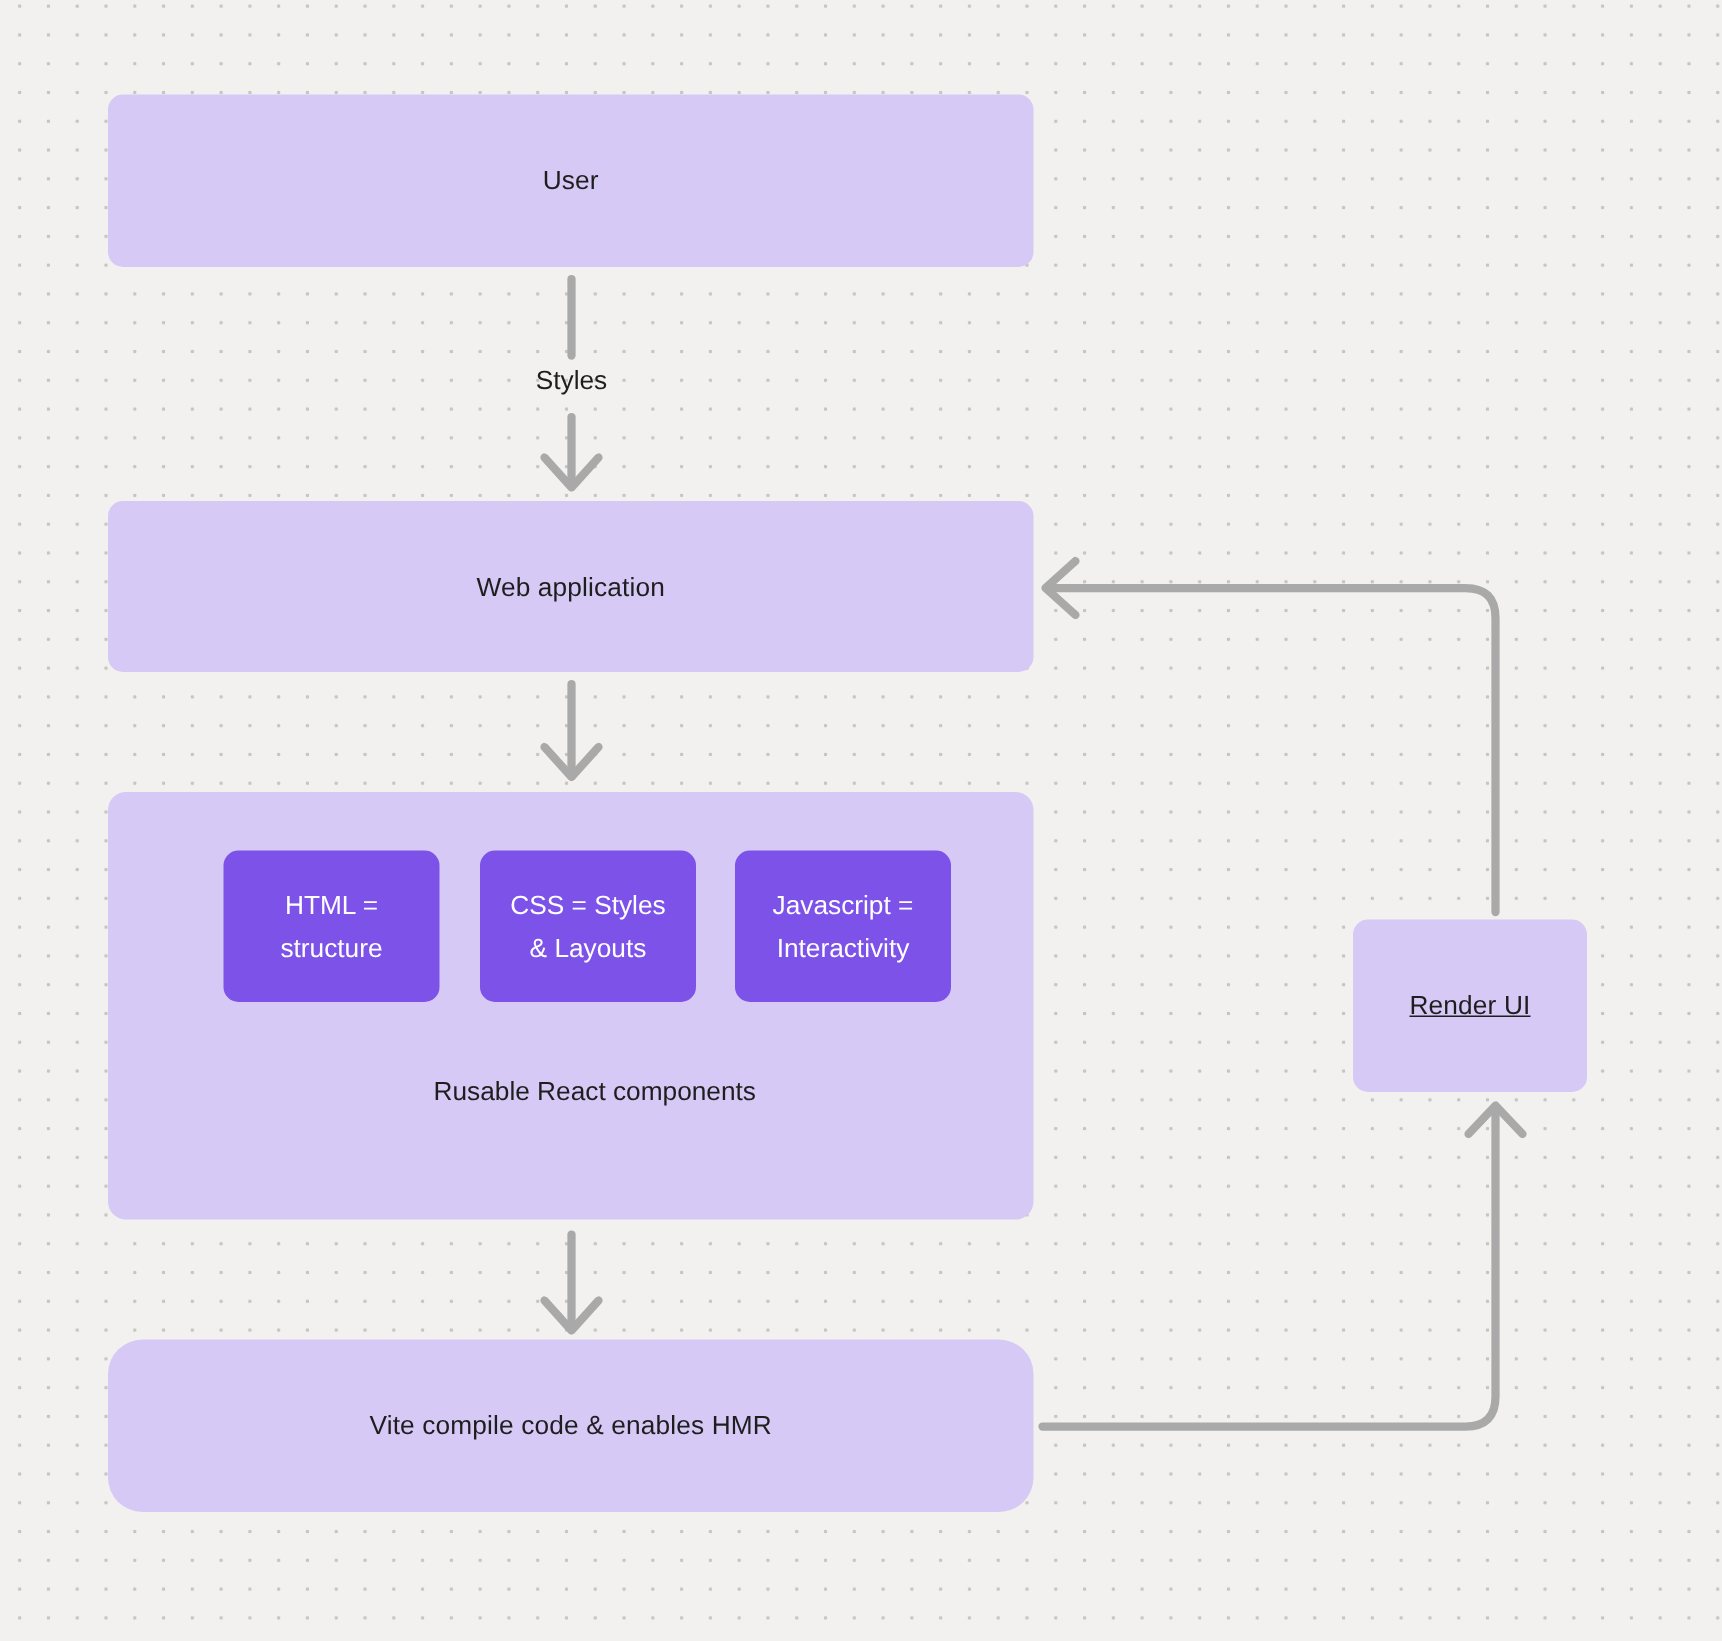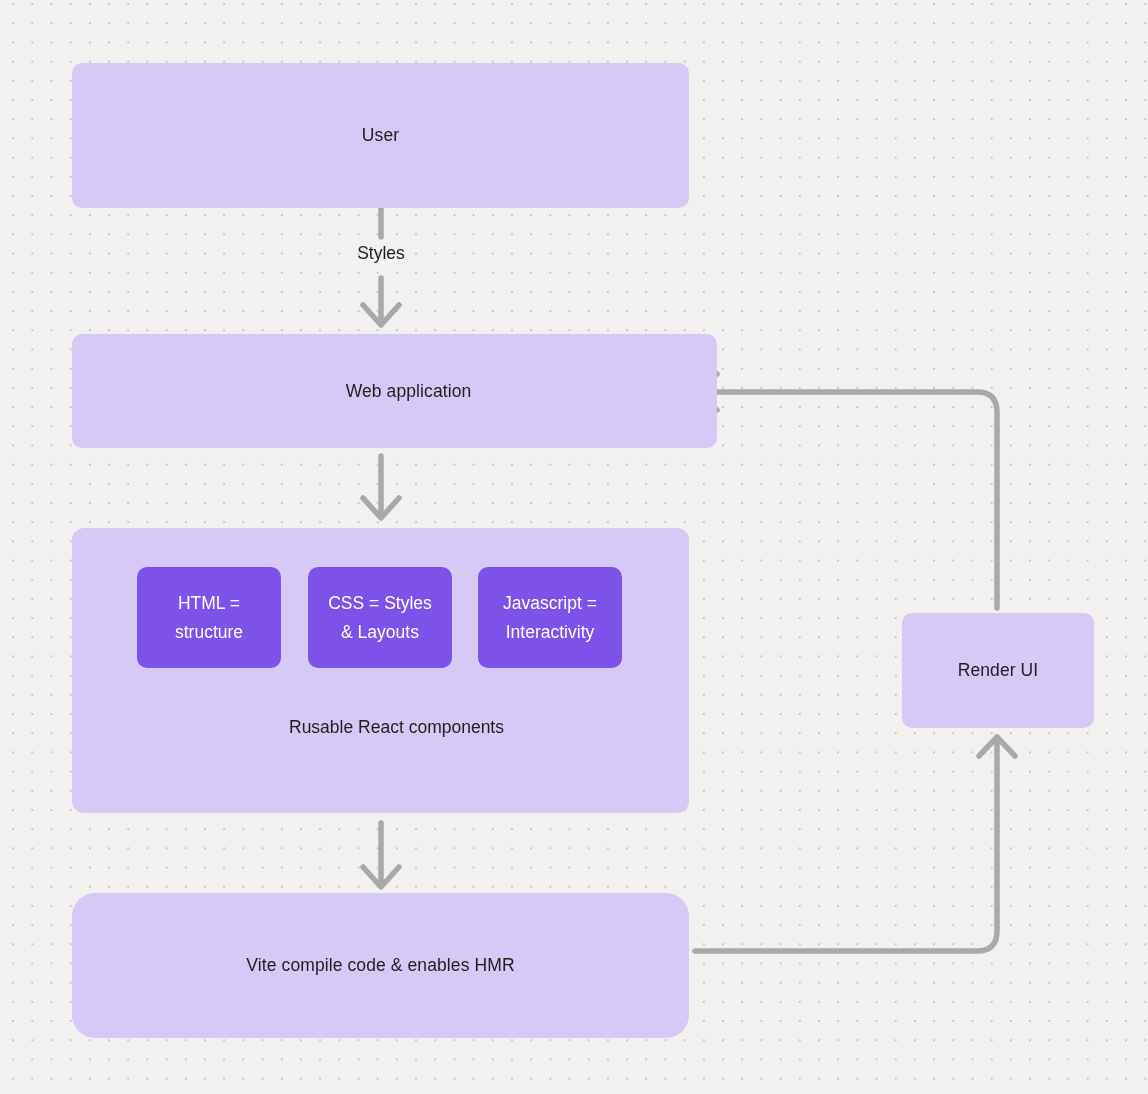--- a/index.html
+++ b/index.html
@@ -23,21 +23,21 @@
     position: absolute;
     background: #d6c9f6;
     border-radius: 10px;
     display: flex;
     align-items: center;
     justify-content: center;
     font-size: 17.5px;
     letter-spacing: 0.1px;
     color: #1e1e1e;
   }
-  .node.big { width: 617px; left: 72px; height: 145px; }
+  .node.big { width: 617px; left: 72px; height: 115px; }
   .container-node {
     position: absolute;
     left: 72px; top: 528px;
     width: 617px; height: 285px;
     background: #d6c9f6;
     border-radius: 12px;
   }
   .inner-node {
     position: absolute;
     top: 39px;
@@ -45,20 +45,21 @@
     background: #7c52e8;
     border-radius: 10px;
     color: #ffffff;
     display: flex;
     flex-direction: column;
     align-items: center;
     justify-content: center;
     text-align: center;
     font-size: 17.5px;
     line-height: 29px;
+    margin-left: 12px;
   }
   .inner-1 { left: 65px; }
   .inner-2 { left: 236px; }
   .inner-3 { left: 406px; }
   .container-caption {
     position: absolute;
     left: 0; right: 0;
     top: 189px;
     text-align: center;
     font-size: 17.5px;
@@ -118,21 +119,21 @@
       <polyline points="717,374 697,392 717,410"></polyline>
     </g>
   </svg>
 
   <div class="node big" style="top:63px;">
     <span>User</span>
   </div>
 
   <div class="edge-label">Styles</div>
 
-  <div class="node big" style="top:334px; height:114px;padding-left:28px;">
+  <div class="node big" style="top:334px; height:114px;">
     <span>Web application</span>
   </div>
 
   <div class="container-node">
     <div class="inner-node inner-1">
       <span>HTML =</span>
       <span>structure</span>
     </div>
     <div class="inner-node inner-3">
       <span>Javascript =</span>
@@ -142,17 +143,17 @@
       <span>CSS = Styles</span>
       <span>&amp; Layouts</span>
     </div>
     <div class="container-caption">Rusable React components</div>
   </div>
 
   <div class="node big" style="top:893px;border-radius:23px;">
     <span>Vite compile code &amp; enables HMR</span>
   </div>
 
-  <div class="node" style="left:902px; top:613px; width:192px; height:115px;">
+  <div class="node" style="left:902px; top:613px; width:156px; height:115px;text-decoration:underline;">
     <span>Render UI</span>
   </div>
 
 </div>
 
 </body></html>

